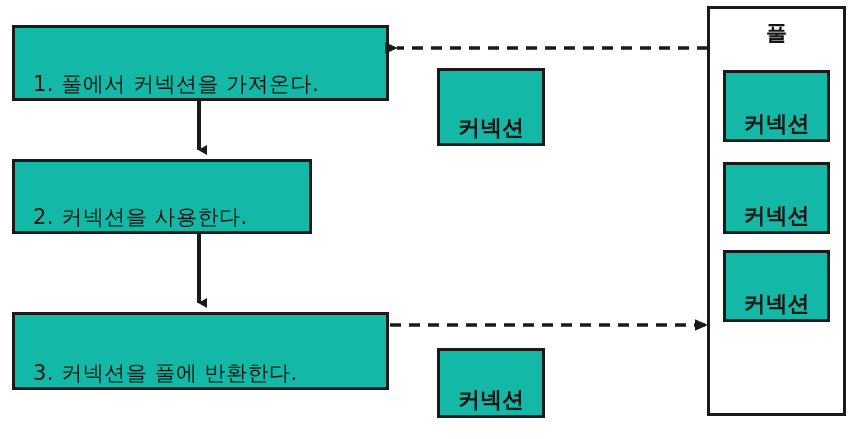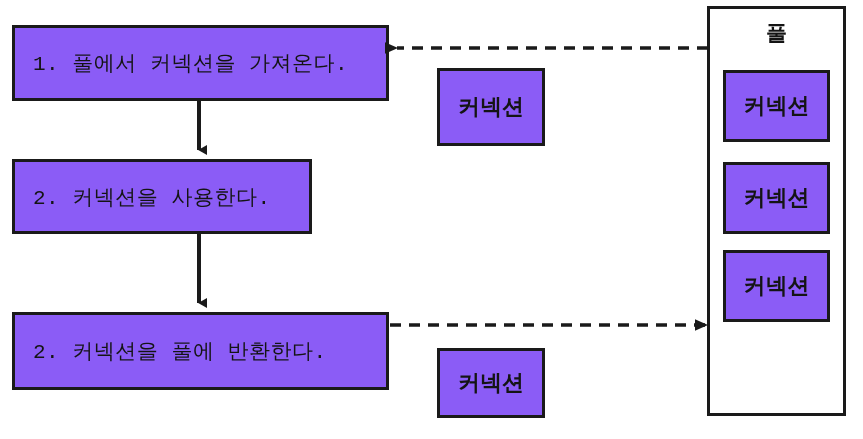--- a/index.html
+++ b/index.html
@@ -14,25 +14,24 @@
     position: relative;
     width: 863px;
     height: 439px;
     background: #ffffff;
     overflow: hidden;
   }
   .box {
     position: absolute;
     box-sizing: border-box;
     border: 3px solid #1a1a1a;
-    background: #8b5cf6;
+    background: #14b8a6;
     display: flex;
-    align-items: center;
+    align-items: flex-end;
     color: #141414;
-    font-family: Liberation Mono, monospace;
   }
   
   .step-box {
     justify-content: flex-start;
     padding-left: 18px;
     font-size: 21px;
     letter-spacing: 0.5px;
   }
   #step-1 { left: 12px;  top: 25px;  width: 377px; height: 76px; }
   #step-2 { left: 12px;  top: 159px; width: 300px; height: 75px; }
@@ -94,21 +93,21 @@
 
   <div class="box step-box" id="step-1">
     <span>1. 풀에서 커넥션을 가져온다.</span>
   </div>
 
   <div class="box step-box" id="step-2">
     <span>2. 커넥션을 사용한다.</span>
   </div>
 
   <div class="box step-box" id="step-3">
-    <span>2. 커넥션을 풀에 반환한다.</span>
+    <span>3. 커넥션을 풀에 반환한다.</span>
   </div>
 
   <div class="box float-conn" id="floating-connection-top">
     <span>커넥션</span>
   </div>
 
   <div class="box float-conn" id="floating-connection-bottom">
     <span>커넥션</span>
   </div>
 

